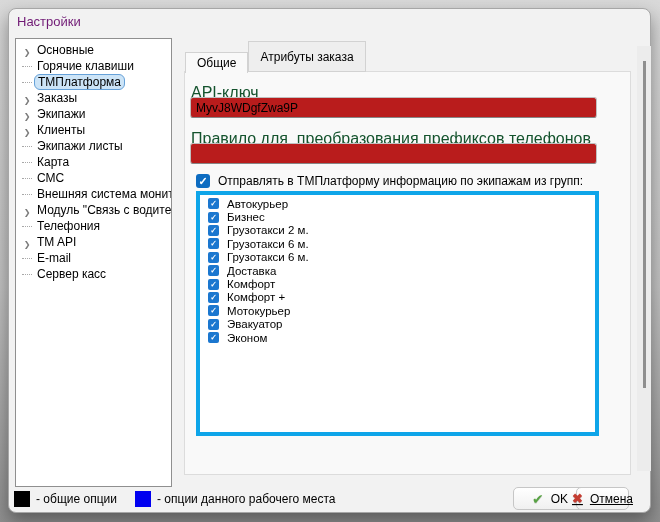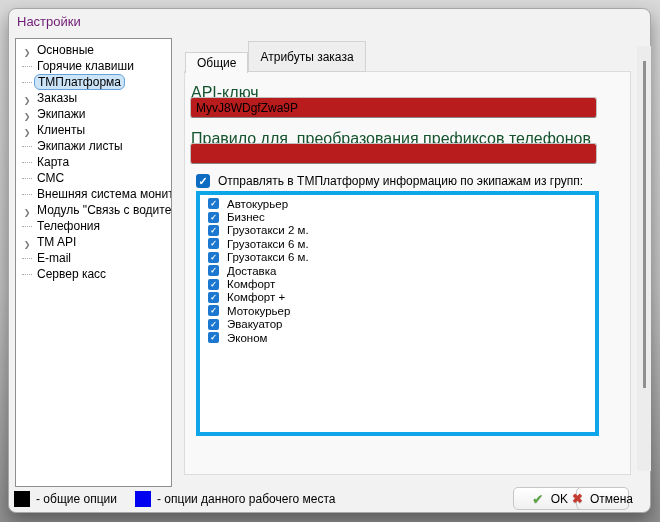--- a/index.html
+++ b/index.html
@@ -66,21 +66,21 @@
   .legend { position:absolute; top:481px; height:17px; display:flex; align-items:center; gap:6px; }
   .lg1 { left:5px; } .lg2 { left:126px; }
   .sq { width:16px; height:16px; display:inline-block; }
   .ltext { font-size:12px; color:#000; }
   .btn {
     position:absolute; top:478px; height:23px; display:flex; align-items:center; justify-content:center;
     gap:7px; background:linear-gradient(#ffffff,#f0f0f0); border:1px solid #c6c6c6;
     border-radius:5px; font-size:12px; color:#000; cursor:default;
   }
   .btn-ok { left:481px; width:74px;margin-left:23px; }
-  .btn-cancel { left:567px; width:53px; }
+  .btn-cancel { left:567px; width:53px;text-decoration:underline; }
   .ico-check::before { content:"✔"; color:#58a244; font-size:14px; text-shadow:0 1px 0 rgba(0,0,0,.15); }
   .ico-cross::before { content:"✖"; color:#c43c31; font-size:13px; font-weight:bold; text-shadow:0 1px 0 rgba(0,0,0,.15); }
 </style>
 </head>
 <body>
 
 <div class="dialog">
   <div class="title">Настройки</div>
 
   <div class="tree">

